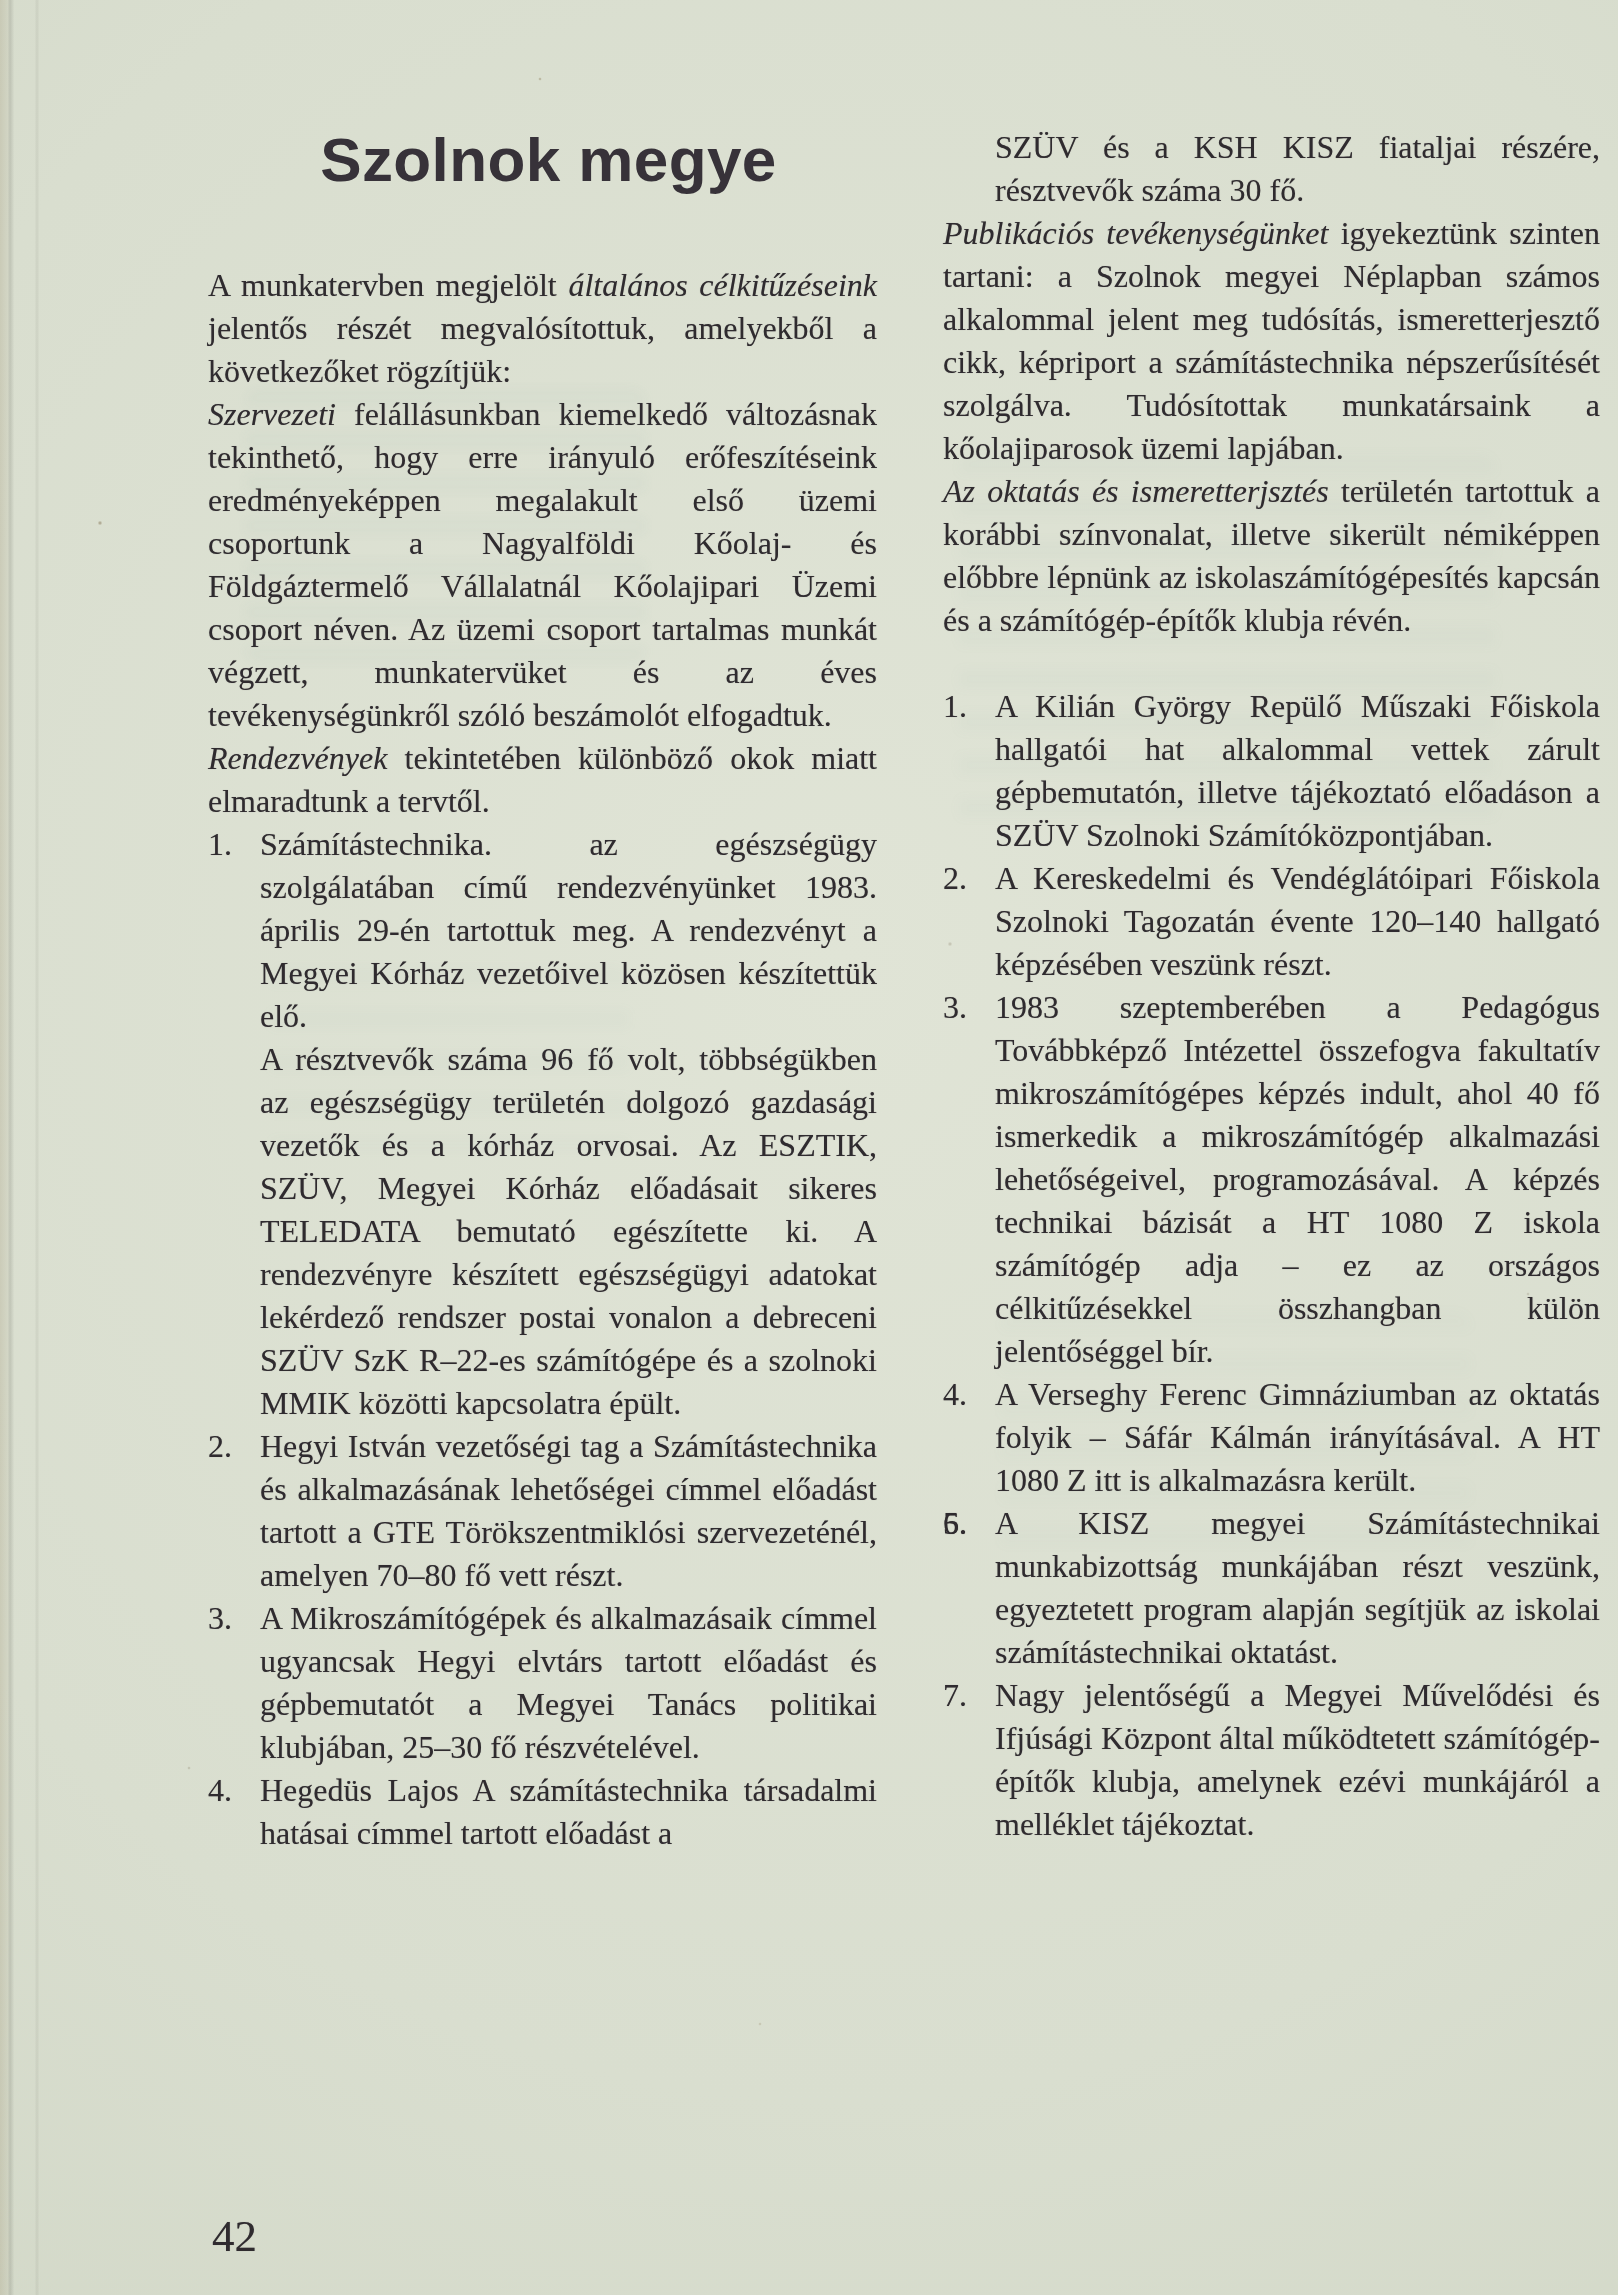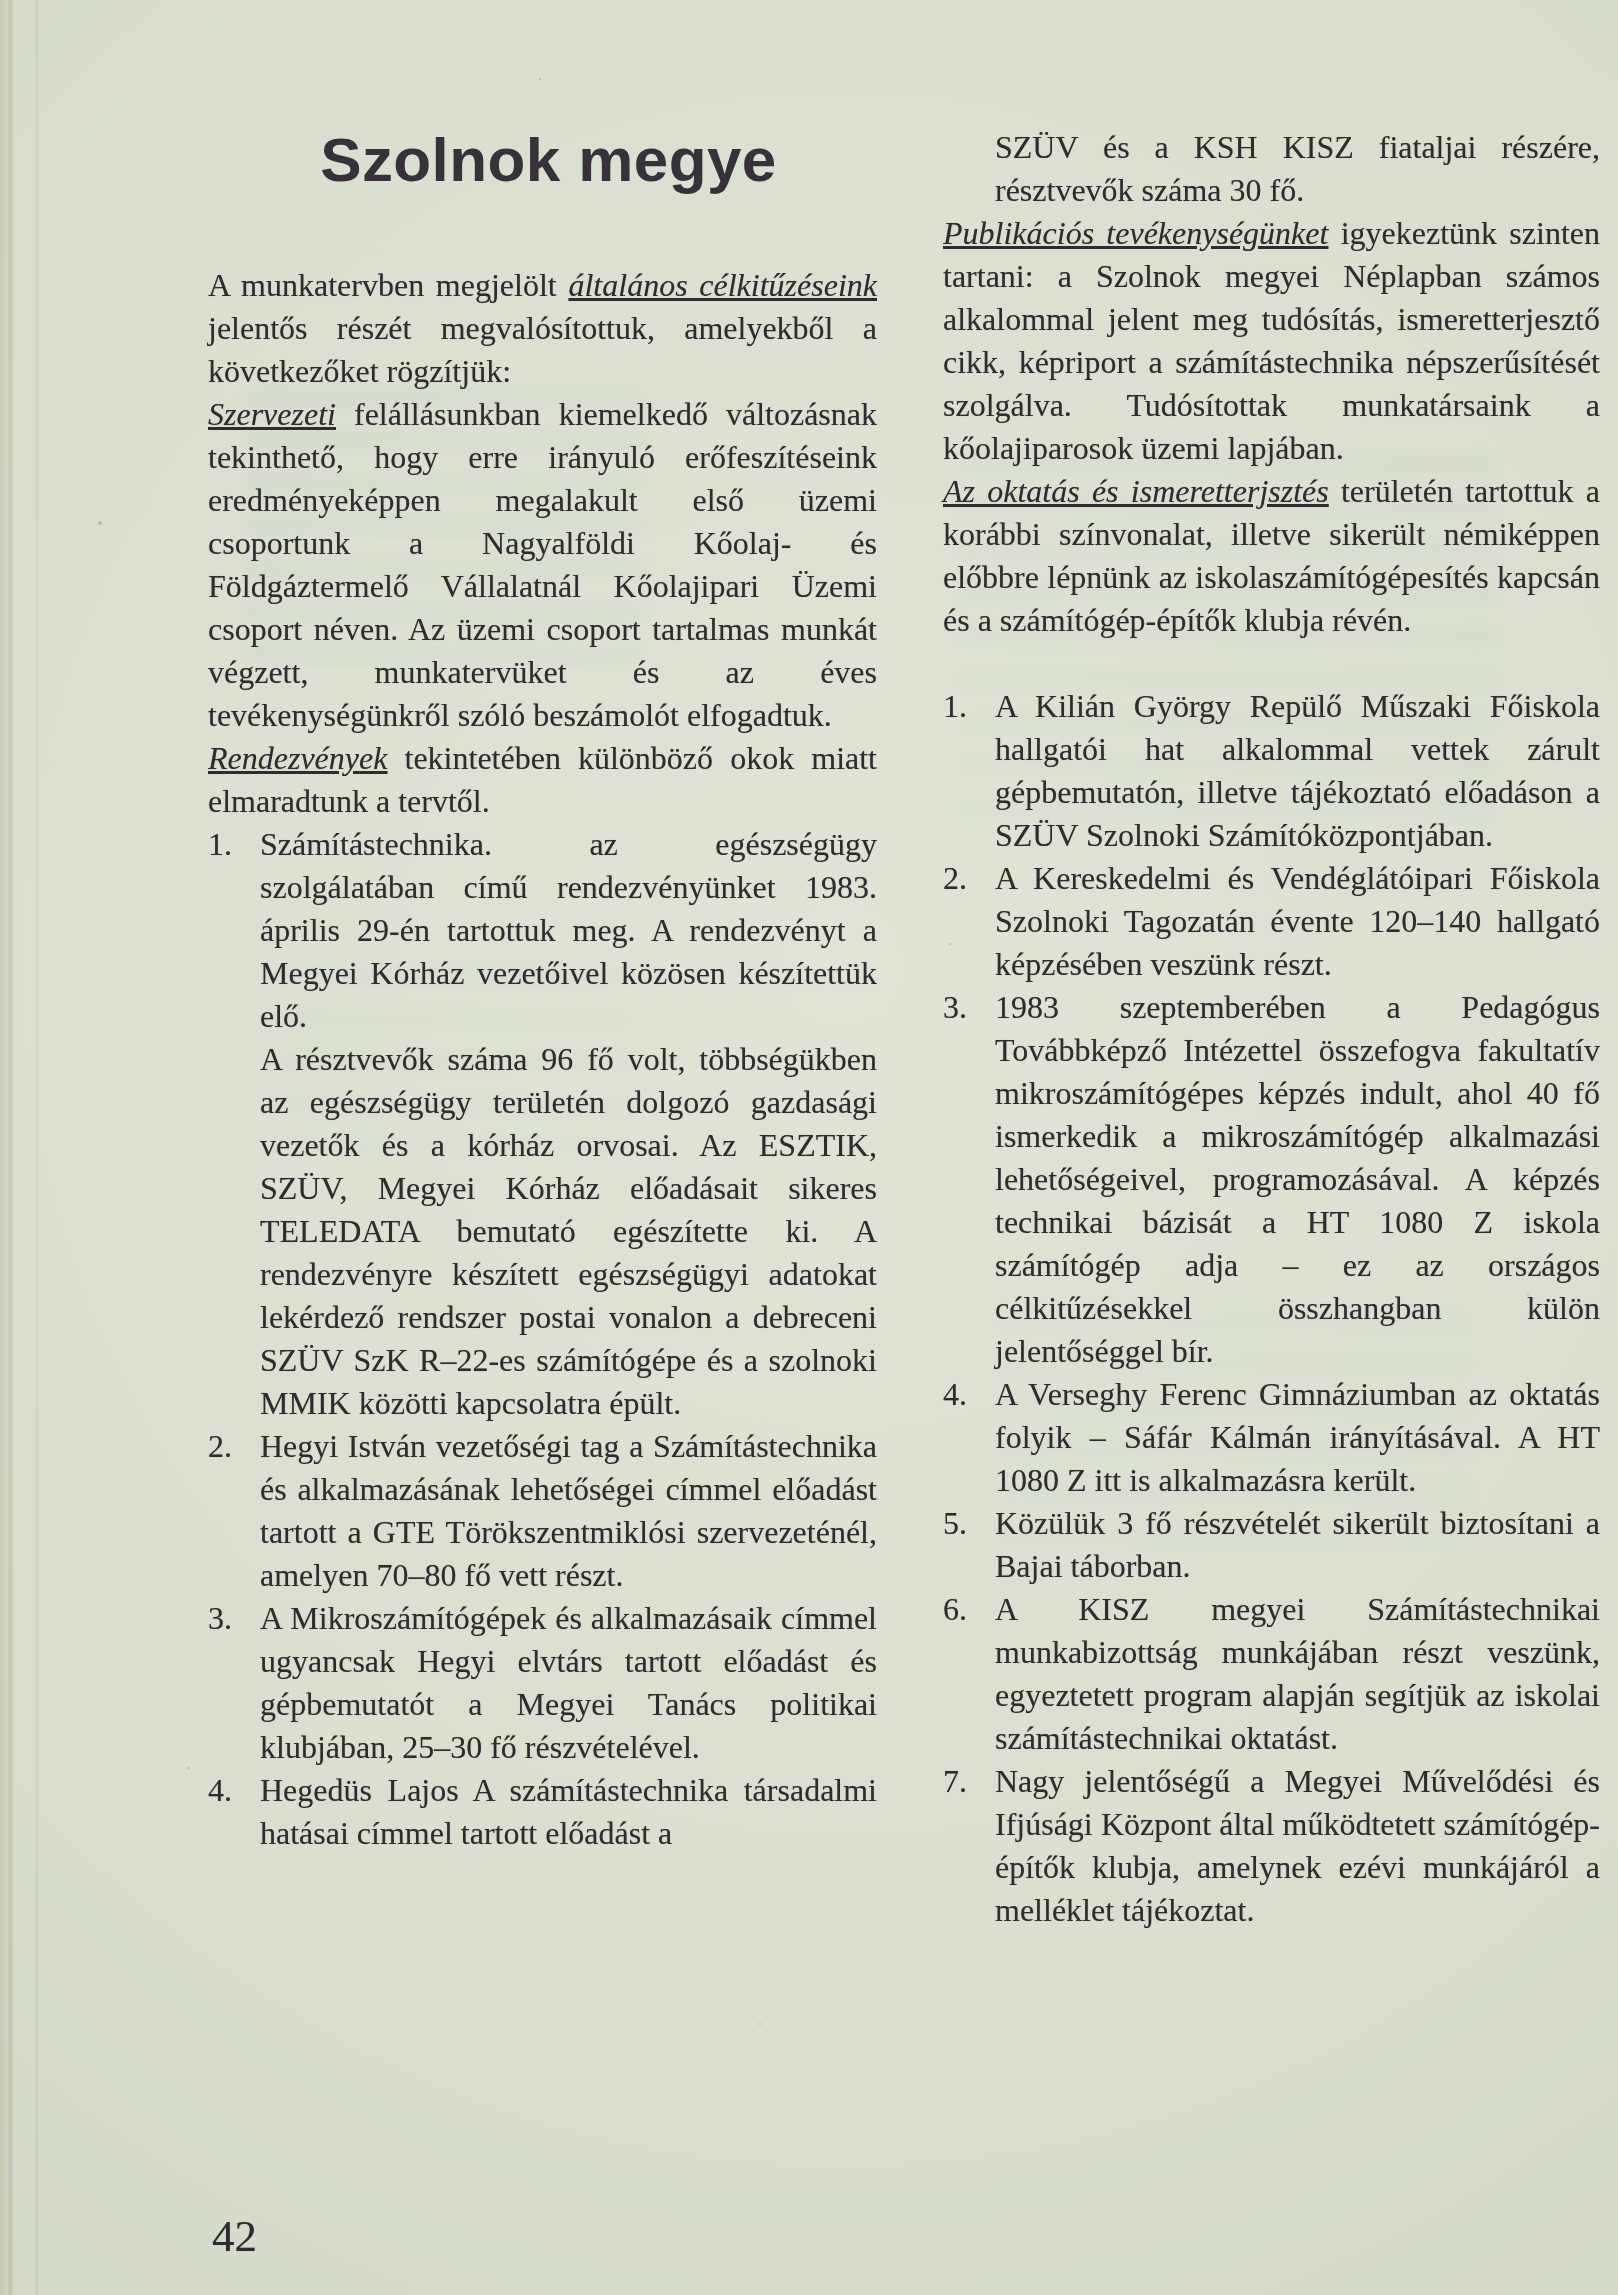--- a/index.html
+++ b/index.html
@@ -43,21 +43,21 @@
     font-family:"Liberation Sans","DejaVu Sans",sans-serif;
     font-weight:700;
     font-size:62px;
     line-height:67px;
     letter-spacing:0.4px;
     color:var(--title_ink,#373239);
     margin:0 0 71px 11.8px;
     text-align:center;
   }
   .para{margin:0;text-shadow:0 0 0.8px rgba(47,43,47,.38);}
-  .it{font-style:italic;text-decoration:underline;}
+  .it{font-style:italic;}
   .li{position:relative;padding-left:52px;}
   .li .num{position:absolute;left:0;top:0;text-shadow:0 0 0.8px rgba(47,43,47,.38);}
   .spacer{height:43px;}
   .pagenum{
     position:absolute;left:212px;top:2217px;
     font-size:45px;line-height:39px;
     text-shadow:0 0 0.8px rgba(47,43,47,.38);
   }
 </style>
 </head>
@@ -133,21 +133,20 @@
         </div>
         <div class="li">
           <span class="num">4.</span>
           <div class="li-body">
             <p class="para"><span>A Verseghy Ferenc Gimnáziumban az oktatás folyik – Sáfár Kálmán irányításával. A HT 1080 Z itt is alkalmazásra került.</span></p>
           </div>
         </div>
         <div class="li">
           <span class="num">5.</span>
           <div class="li-body">
-            <p class="para"><span>Közülük 3 fő részvételét sikerült biztosítani a Bajai táborban.</span></p>
           </div>
         </div>
         <div class="li">
           <span class="num">6.</span>
           <div class="li-body">
             <p class="para"><span>A KISZ megyei Számítástechnikai munkabizottság munkájában részt veszünk, egyeztetett program alapján segítjük az iskolai számítástechnikai oktatást.</span></p>
           </div>
         </div>
         <div class="li">
           <span class="num">7.</span>

